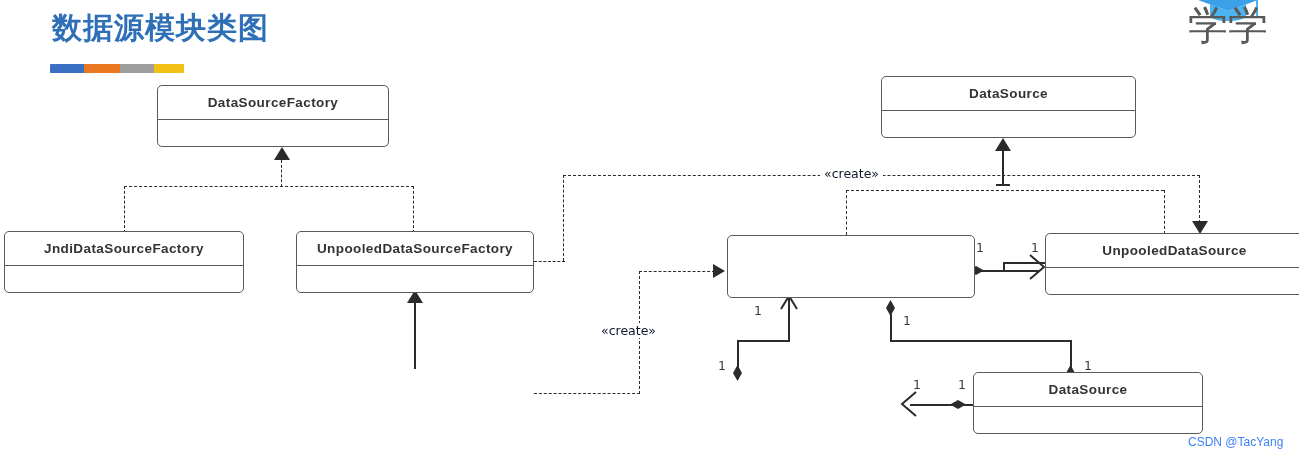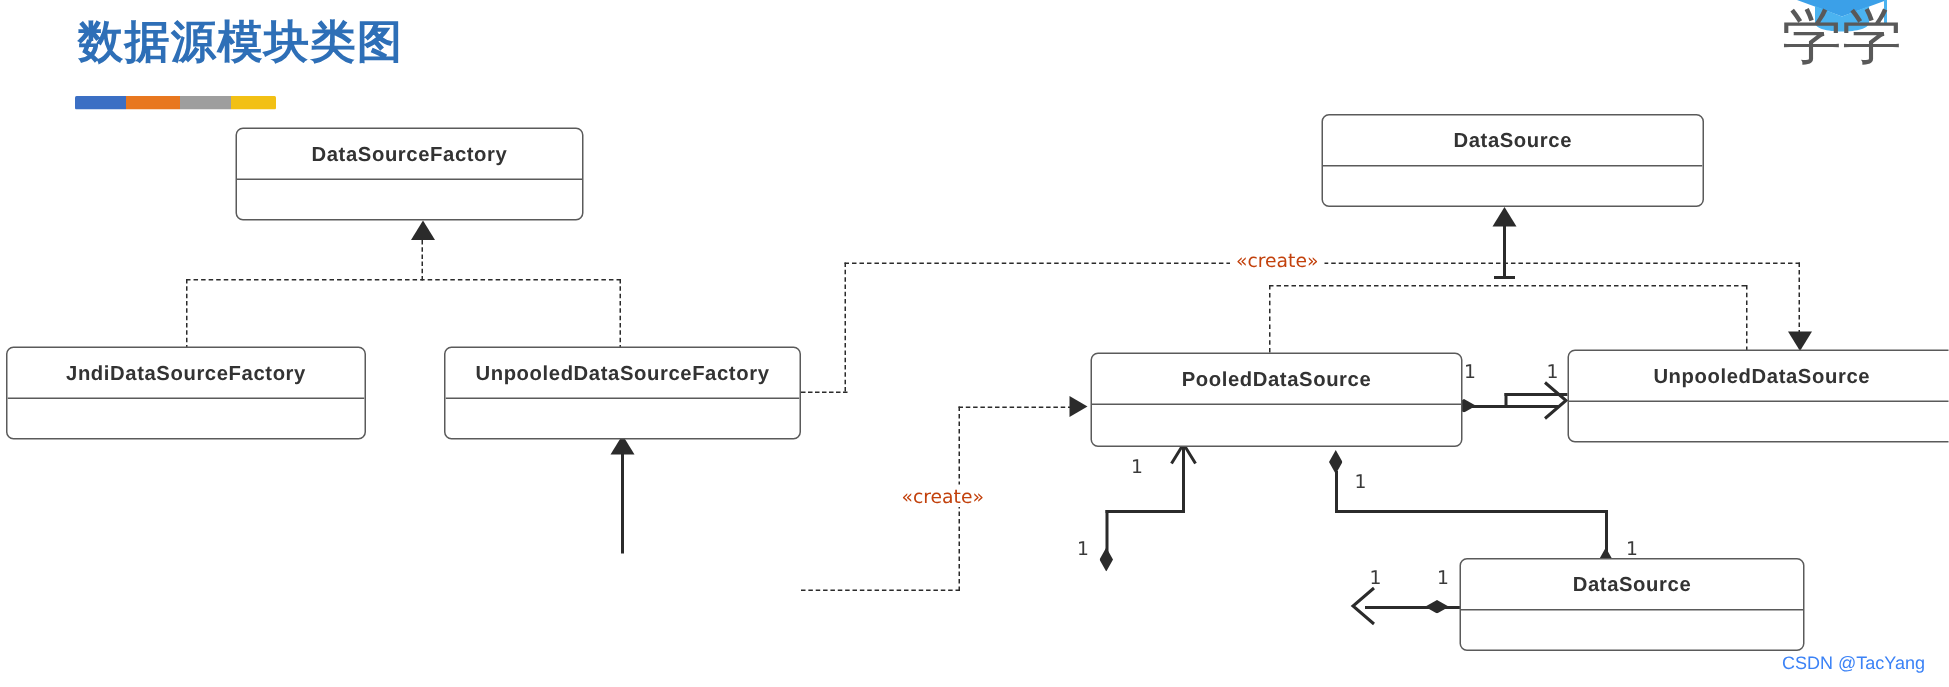--- a/index.html
+++ b/index.html
@@ -62,21 +62,21 @@
   .tri.down{border-left:8px solid transparent;border-right:8px solid transparent;border-top:13px solid #2b2b2b;}
   .diamond{position:absolute;background:#2b2b2b;z-index:4;}
   .diamond.vert{width:9px;height:16px;clip-path:polygon(50% 0,100% 50%,50% 100%,0 50%);}
   .diamond.horiz{width:16px;height:9px;clip-path:polygon(50% 0,100% 50%,50% 100%,0 50%);}
   .openarrow{position:absolute;z-index:4;}
   .mult{
     position:absolute;font-size:12.5px;color:#3a3a3a;z-index:6;
     font-family:"DejaVu Sans",sans-serif;white-space:nowrap;
   }
   .stereo{
-    position:absolute;font-size:12.5px;color:#c2410c;background:#fff;
+    position:absolute;font-size:12.5px;color:#0f172a;background:#fff;
     padding:0 4px;z-index:6;white-space:nowrap;
     font-family:"DejaVu Sans",sans-serif;
   }
 </style>
 </head>
 <body>
 
 <div id="stage">
 
   <div class="title">数据源模块类图</div>
@@ -180,21 +180,20 @@
     <div class="body"></div>
   </div>
 
 
   <div class="node" style="left:881px;top:76px;width:255px;height:62px;">
     <div class="hdr">DataSource</div>
     <div class="body"></div>
   </div>
 
   <div class="node" style="left:727px;top:235px;width:248px;height:63px;">
-    <div class="hdr">PooledDataSource</div>
     <div class="body"></div>
   </div>
 
   <div class="node" style="left:1045px;top:233px;width:259px;height:62px;">
     <div class="hdr">UnpooledDataSource</div>
     <div class="body"></div>
   </div>
 
 
   <div class="node" style="left:973px;top:372px;width:230px;height:62px;">

